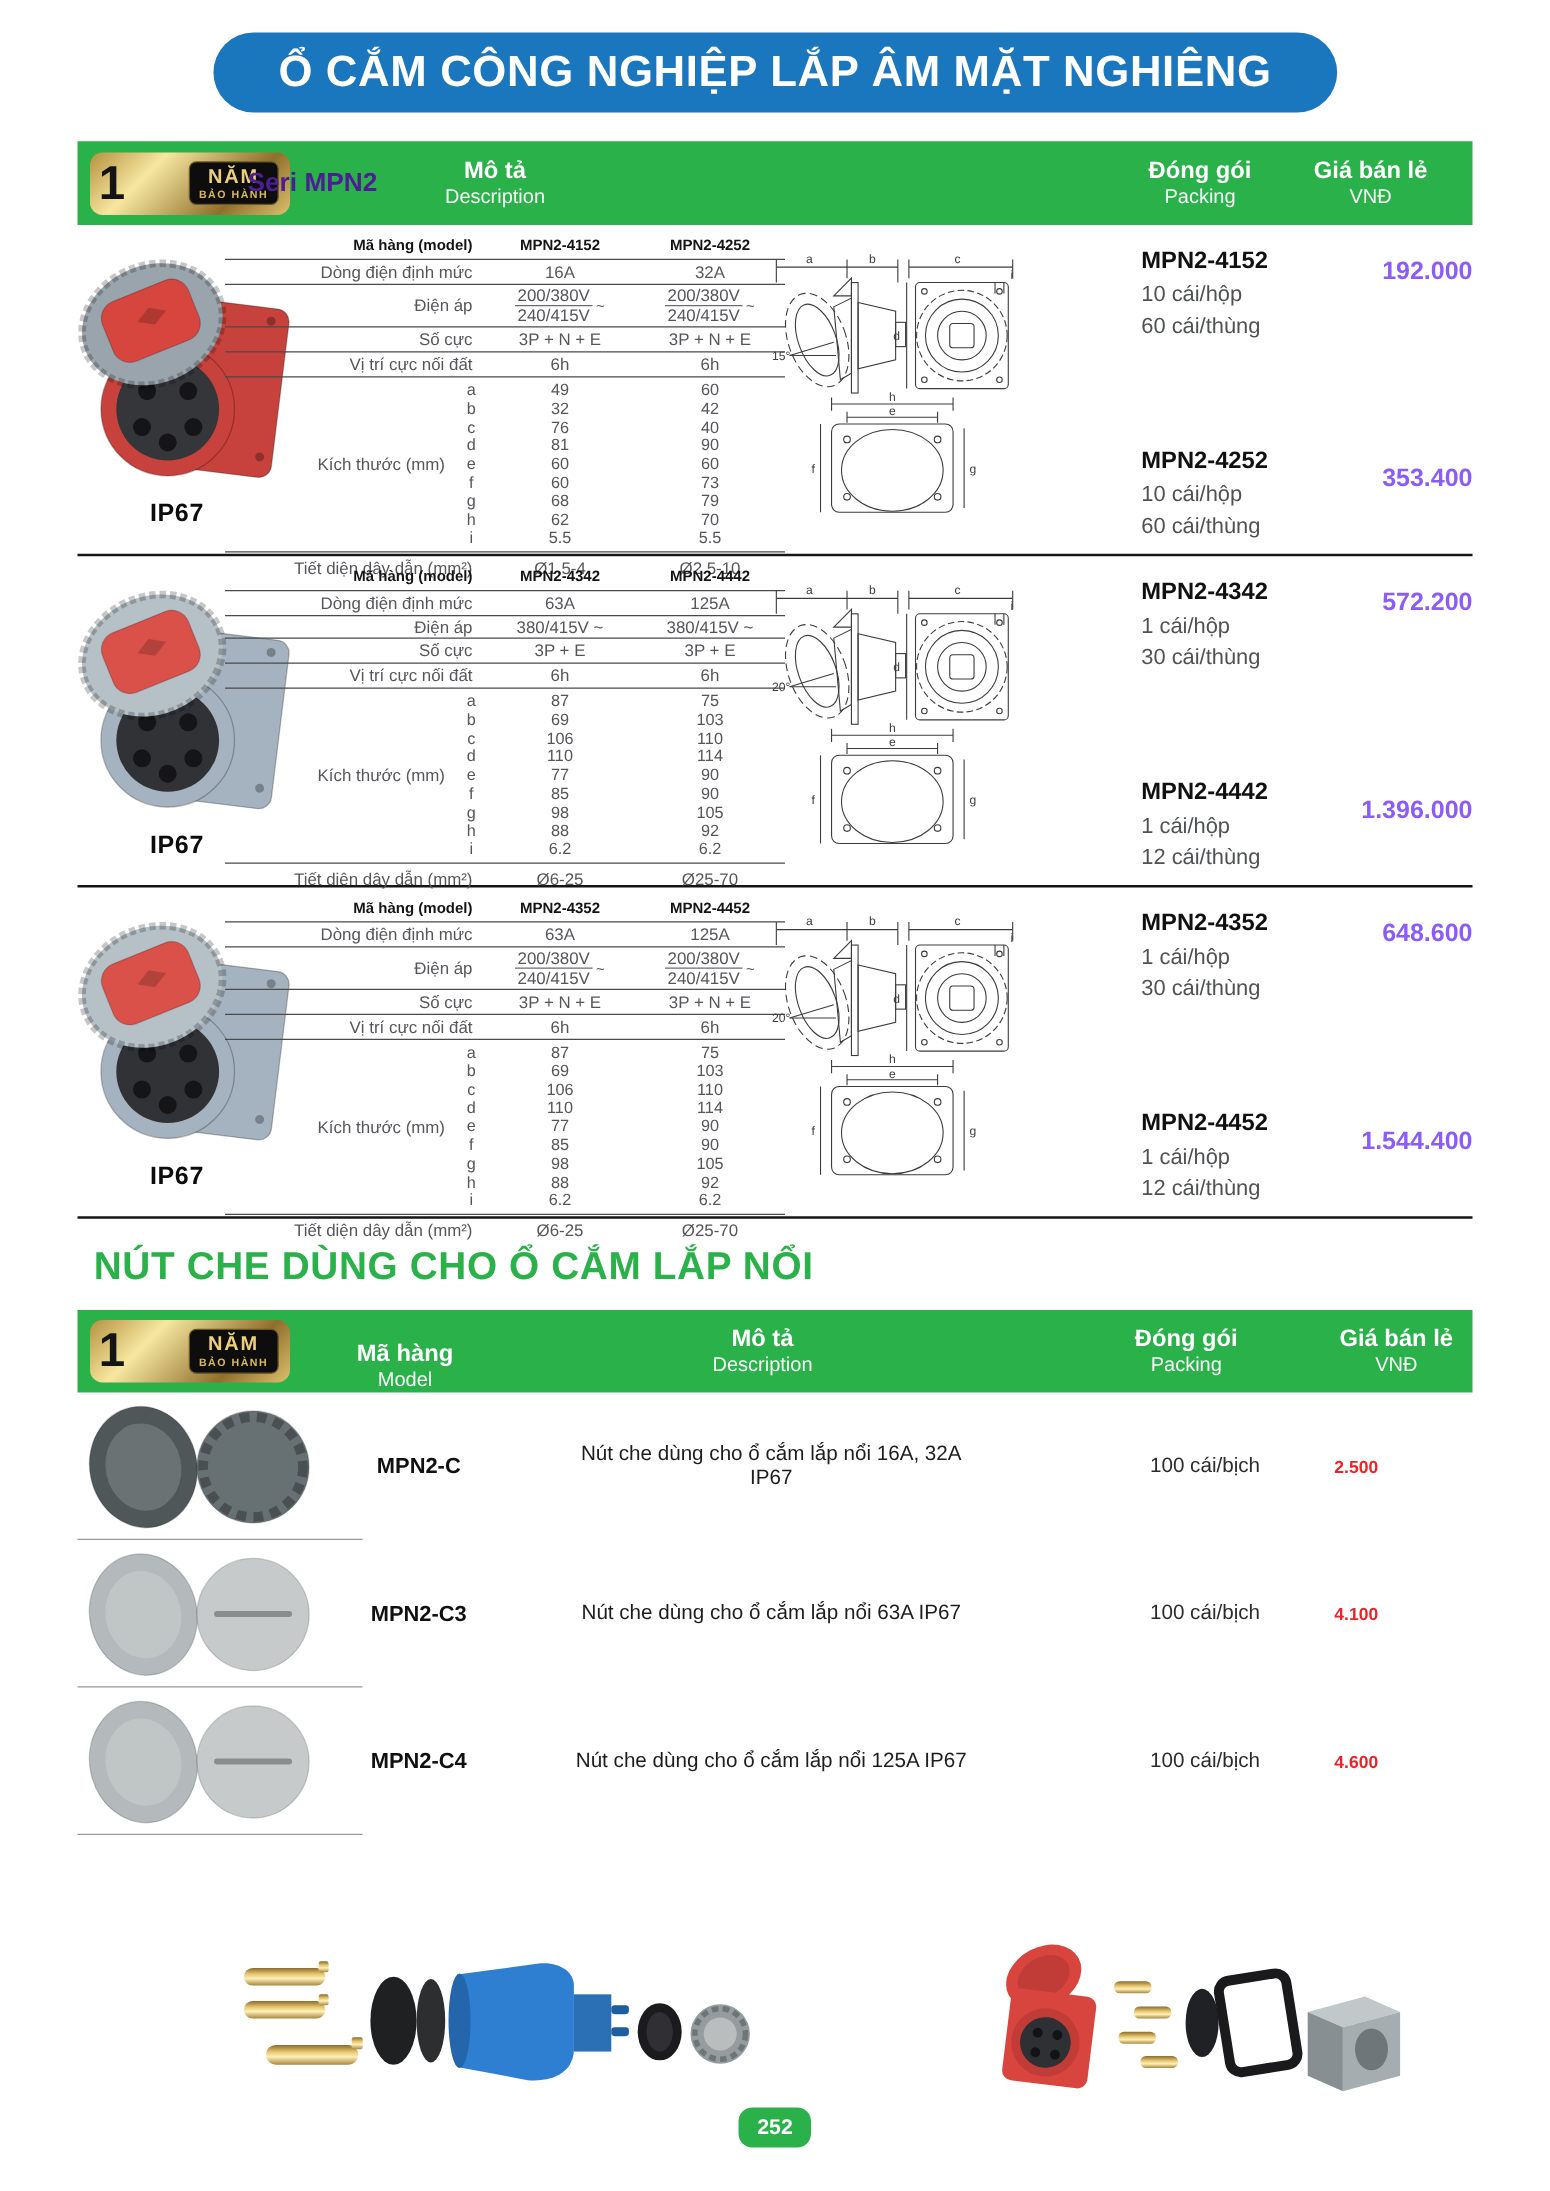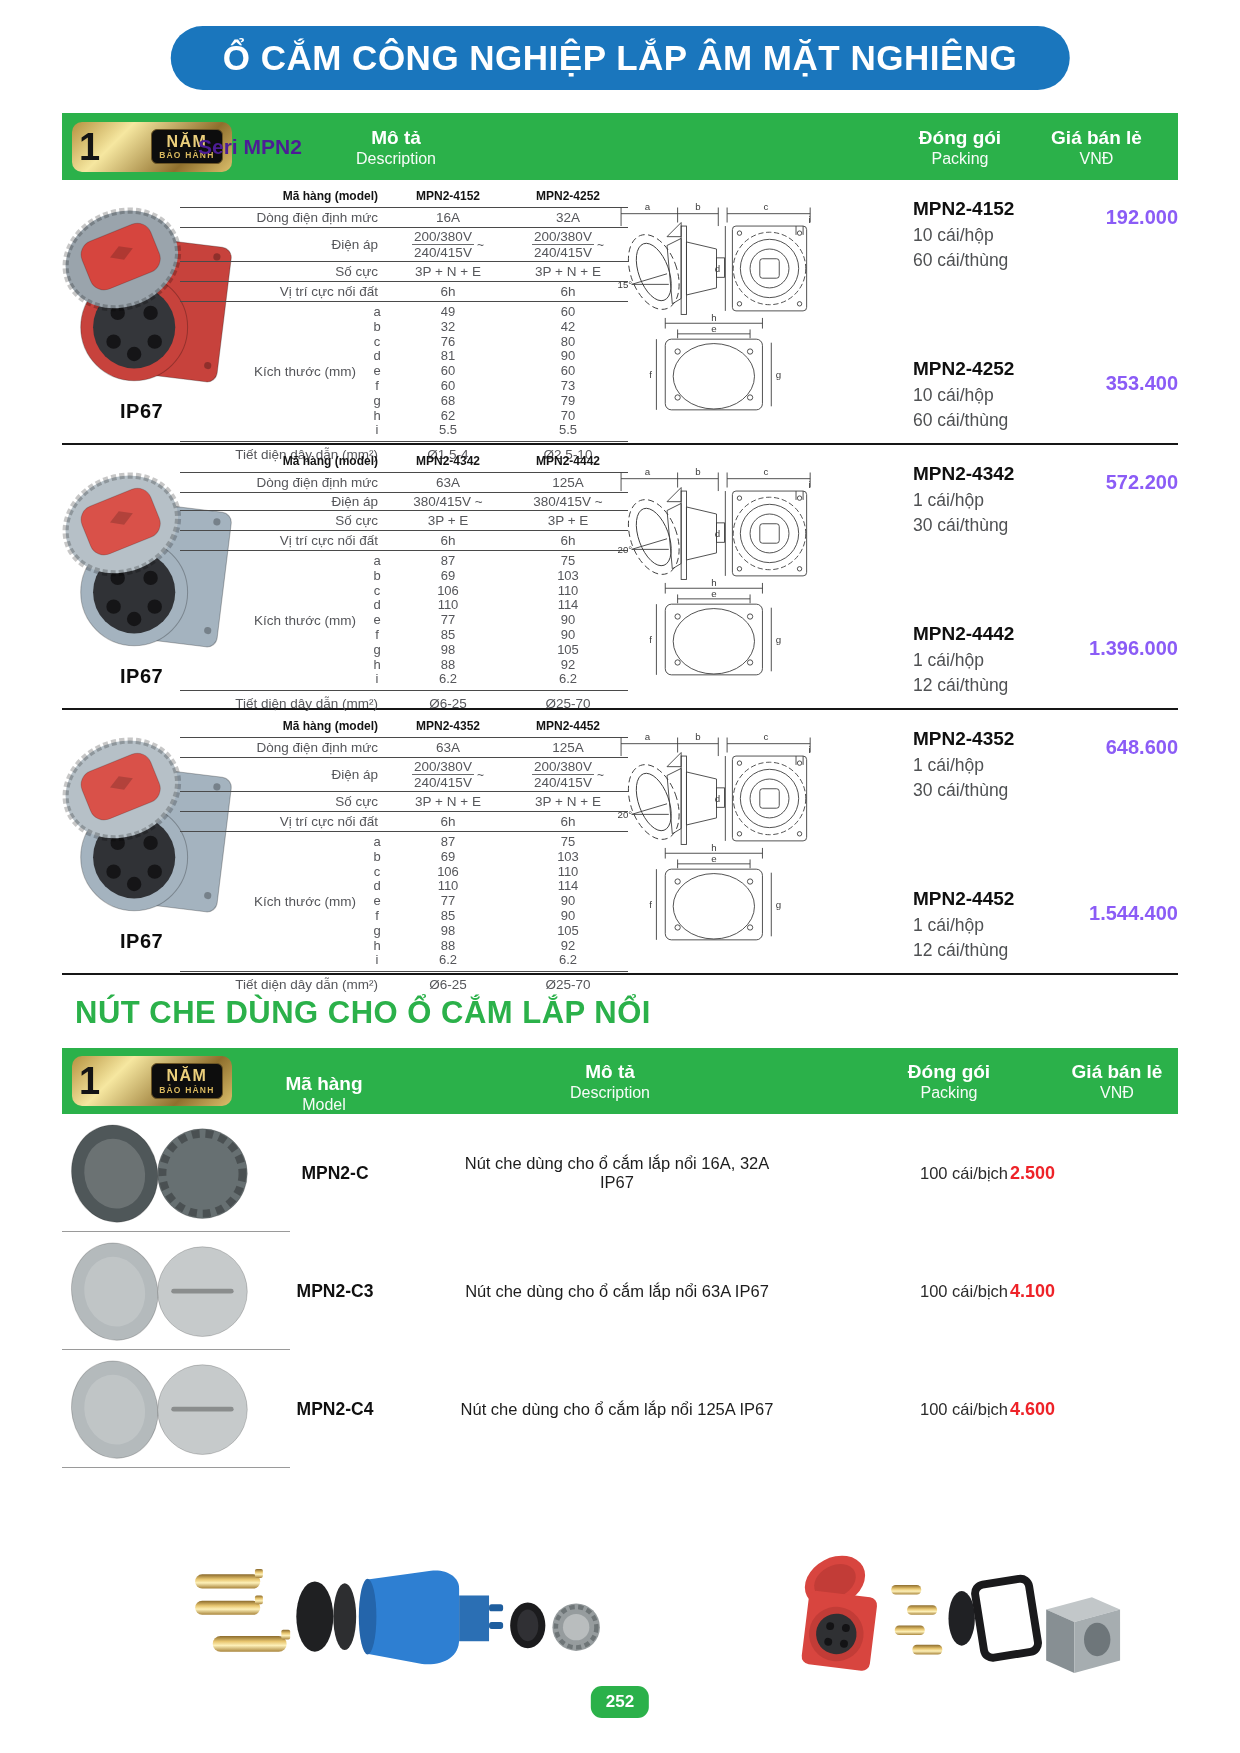--- a/index.html
+++ b/index.html
@@ -85,21 +85,21 @@
   .cover-row{position:relative;height:118px;}
   .cover-row::after{content:"";position:absolute;left:0;bottom:0;width:228px;border-bottom:1px solid #9a9a9a;}
   .cap-photos{position:absolute;left:2px;top:6px;width:195px;height:106px;}
   .c-model{position:absolute;left:193px;width:160px;top:50%;transform:translateY(-50%);
            text-align:center;font-weight:700;font-size:17.5px;color:#101010;}
   .c-desc{position:absolute;left:385px;width:340px;top:50%;transform:translateY(-50%);
           text-align:center;font-size:16.5px;color:#1d1d1d;font-weight:500;}
   .c-pack{position:absolute;left:817px;width:170px;top:50%;transform:translateY(-50%);
           text-align:center;font-size:16.5px;color:#2b2b2b;}
   .c-price{position:absolute;right:18px;width:150px;top:50%;transform:translateY(-50%);
-           text-align:left;font-weight:800;font-size:18px;color:#ee2228;}
+           text-align:center;font-weight:800;font-size:14px;color:#ee2228;}
   .capL{fill:var(--cap1);stroke:rgba(0,0,0,.2);}
   .capLi{fill:rgba(255,255,255,.16);}
   .capR{fill:var(--cap2);stroke:rgba(0,0,0,.18);}
   .knurl,.slot{display:none;}
   .cover-row.knurled .knurl{display:block;}
   .cover-row.slotted .slot{display:block;}
 
   
   .exploded-row{position:absolute;top:1555px;left:62px;width:1116px;height:132px;}
   .exp-left{position:absolute;left:88px;top:0;width:488px;height:132px;}
@@ -218,21 +218,21 @@
 
   <div class="dim-row">
     <span class="dim-key">b</span>
     <span class="spec-v">32</span>
     <span class="spec-v">42</span>
   </div>
 
   <div class="dim-row">
     <span class="dim-key">c</span>
     <span class="spec-v">76</span>
-    <span class="spec-v">80</span>
+    <span class="spec-v">40</span>
   </div>
 
   <div class="dim-row">
     <span class="dim-key">d</span>
     <span class="spec-v">81</span>
     <span class="spec-v">90</span>
   </div>
 
   <div class="dim-row">
     <span class="dim-key">e</span>

